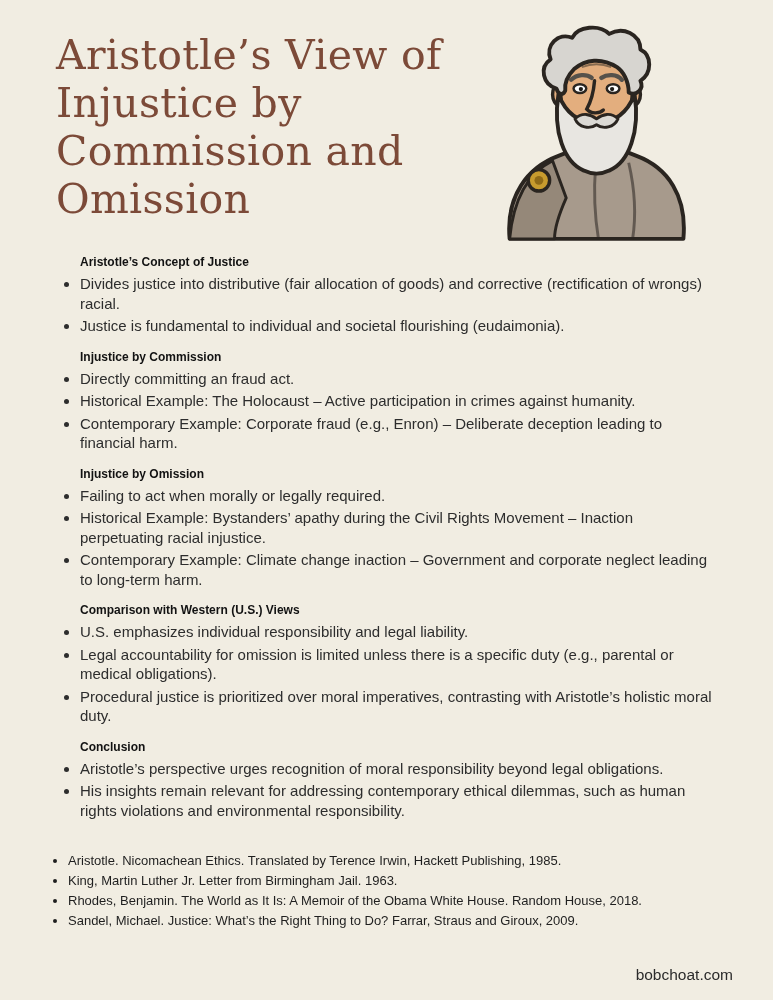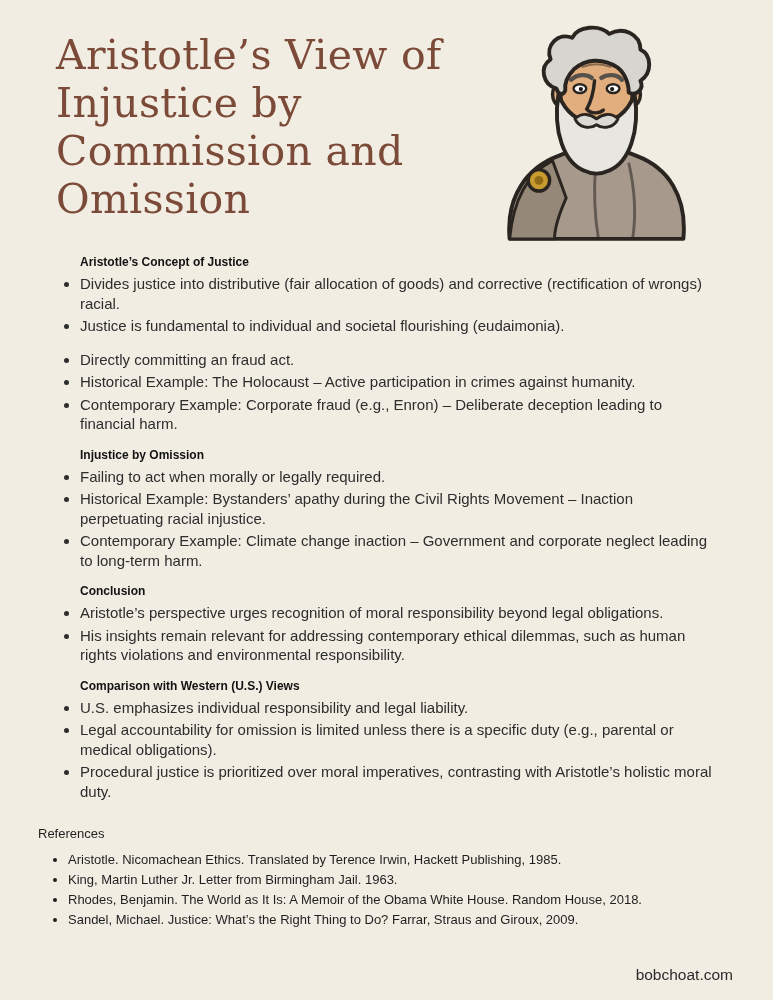--- a/index.html
+++ b/index.html
@@ -130,57 +130,57 @@
 
     <section class="section">
       <h2 class="section-heading">Aristotle’s Concept of Justice</h2>
       <ul class="bullets">
         <li>Divides justice into distributive (fair allocation of goods) and corrective (rectification of wrongs) racial.</li>
         <li>Justice is fundamental to individual and societal flourishing (eudaimonia).</li>
       </ul>
     </section>
 
     <section class="section">
+      <h2 class="section-heading">Injustice by Commission</h2>
       <ul class="bullets">
         <li>Directly committing an fraud act.</li>
         <li>Historical Example: The Holocaust – Active participation in crimes against humanity.</li>
         <li>Contemporary Example: Corporate fraud (e.g., Enron) – Deliberate deception leading to financial harm.</li>
       </ul>
     </section>
 
     <section class="section">
       <h2 class="section-heading">Injustice by Omission</h2>
       <ul class="bullets">
         <li>Failing to act when morally or legally required.</li>
         <li>Historical Example: Bystanders’ apathy during the Civil Rights Movement – Inaction perpetuating racial injustice.</li>
         <li>Contemporary Example: Climate change inaction – Government and corporate neglect leading to long-term harm.</li>
       </ul>
     </section>
 
     <section class="section">
-      <h2 class="section-heading">Conclusion</h2>
-      <ul class="bullets">
-        <li>Aristotle’s perspective urges recognition of moral responsibility beyond legal obligations.</li>
-        <li>His insights remain relevant for addressing contemporary ethical dilemmas, such as human rights violations and environmental responsibility.</li>
-      </ul>
-    </section>
-
-    <section class="section">
       <h2 class="section-heading">Comparison with Western (U.S.) Views</h2>
       <ul class="bullets">
         <li>U.S. emphasizes individual responsibility and legal liability.</li>
         <li>Legal accountability for omission is limited unless there is a specific duty (e.g., parental or medical obligations).</li>
         <li>Procedural justice is prioritized over moral imperatives, contrasting with Aristotle’s holistic moral duty.</li>
       </ul>
     </section>
 
+    <section class="section">
+      <h2 class="section-heading">Conclusion</h2>
+      <ul class="bullets">
+        <li>Aristotle’s perspective urges recognition of moral responsibility beyond legal obligations.</li>
+        <li>His insights remain relevant for addressing contemporary ethical dilemmas, such as human rights violations and environmental responsibility.</li>
+      </ul>
+    </section>
+
   </main>
 
   <footer class="references">
-    <div class="ref-label">References</div>
     <ul class="ref-list">
       <li>Aristotle. Nicomachean Ethics. Translated by Terence Irwin, Hackett Publishing, 1985.</li>
       <li>King, Martin Luther Jr. Letter from Birmingham Jail. 1963.</li>
       <li>Rhodes, Benjamin. The World as It Is: A Memoir of the Obama White House. Random House, 2018.</li>
       <li>Sandel, Michael. Justice: What’s the Right Thing to Do? Farrar, Straus and Giroux, 2009.</li>
     </ul>
   </footer>
 
   <div class="site-footer">bobchoat.com</div>
 

